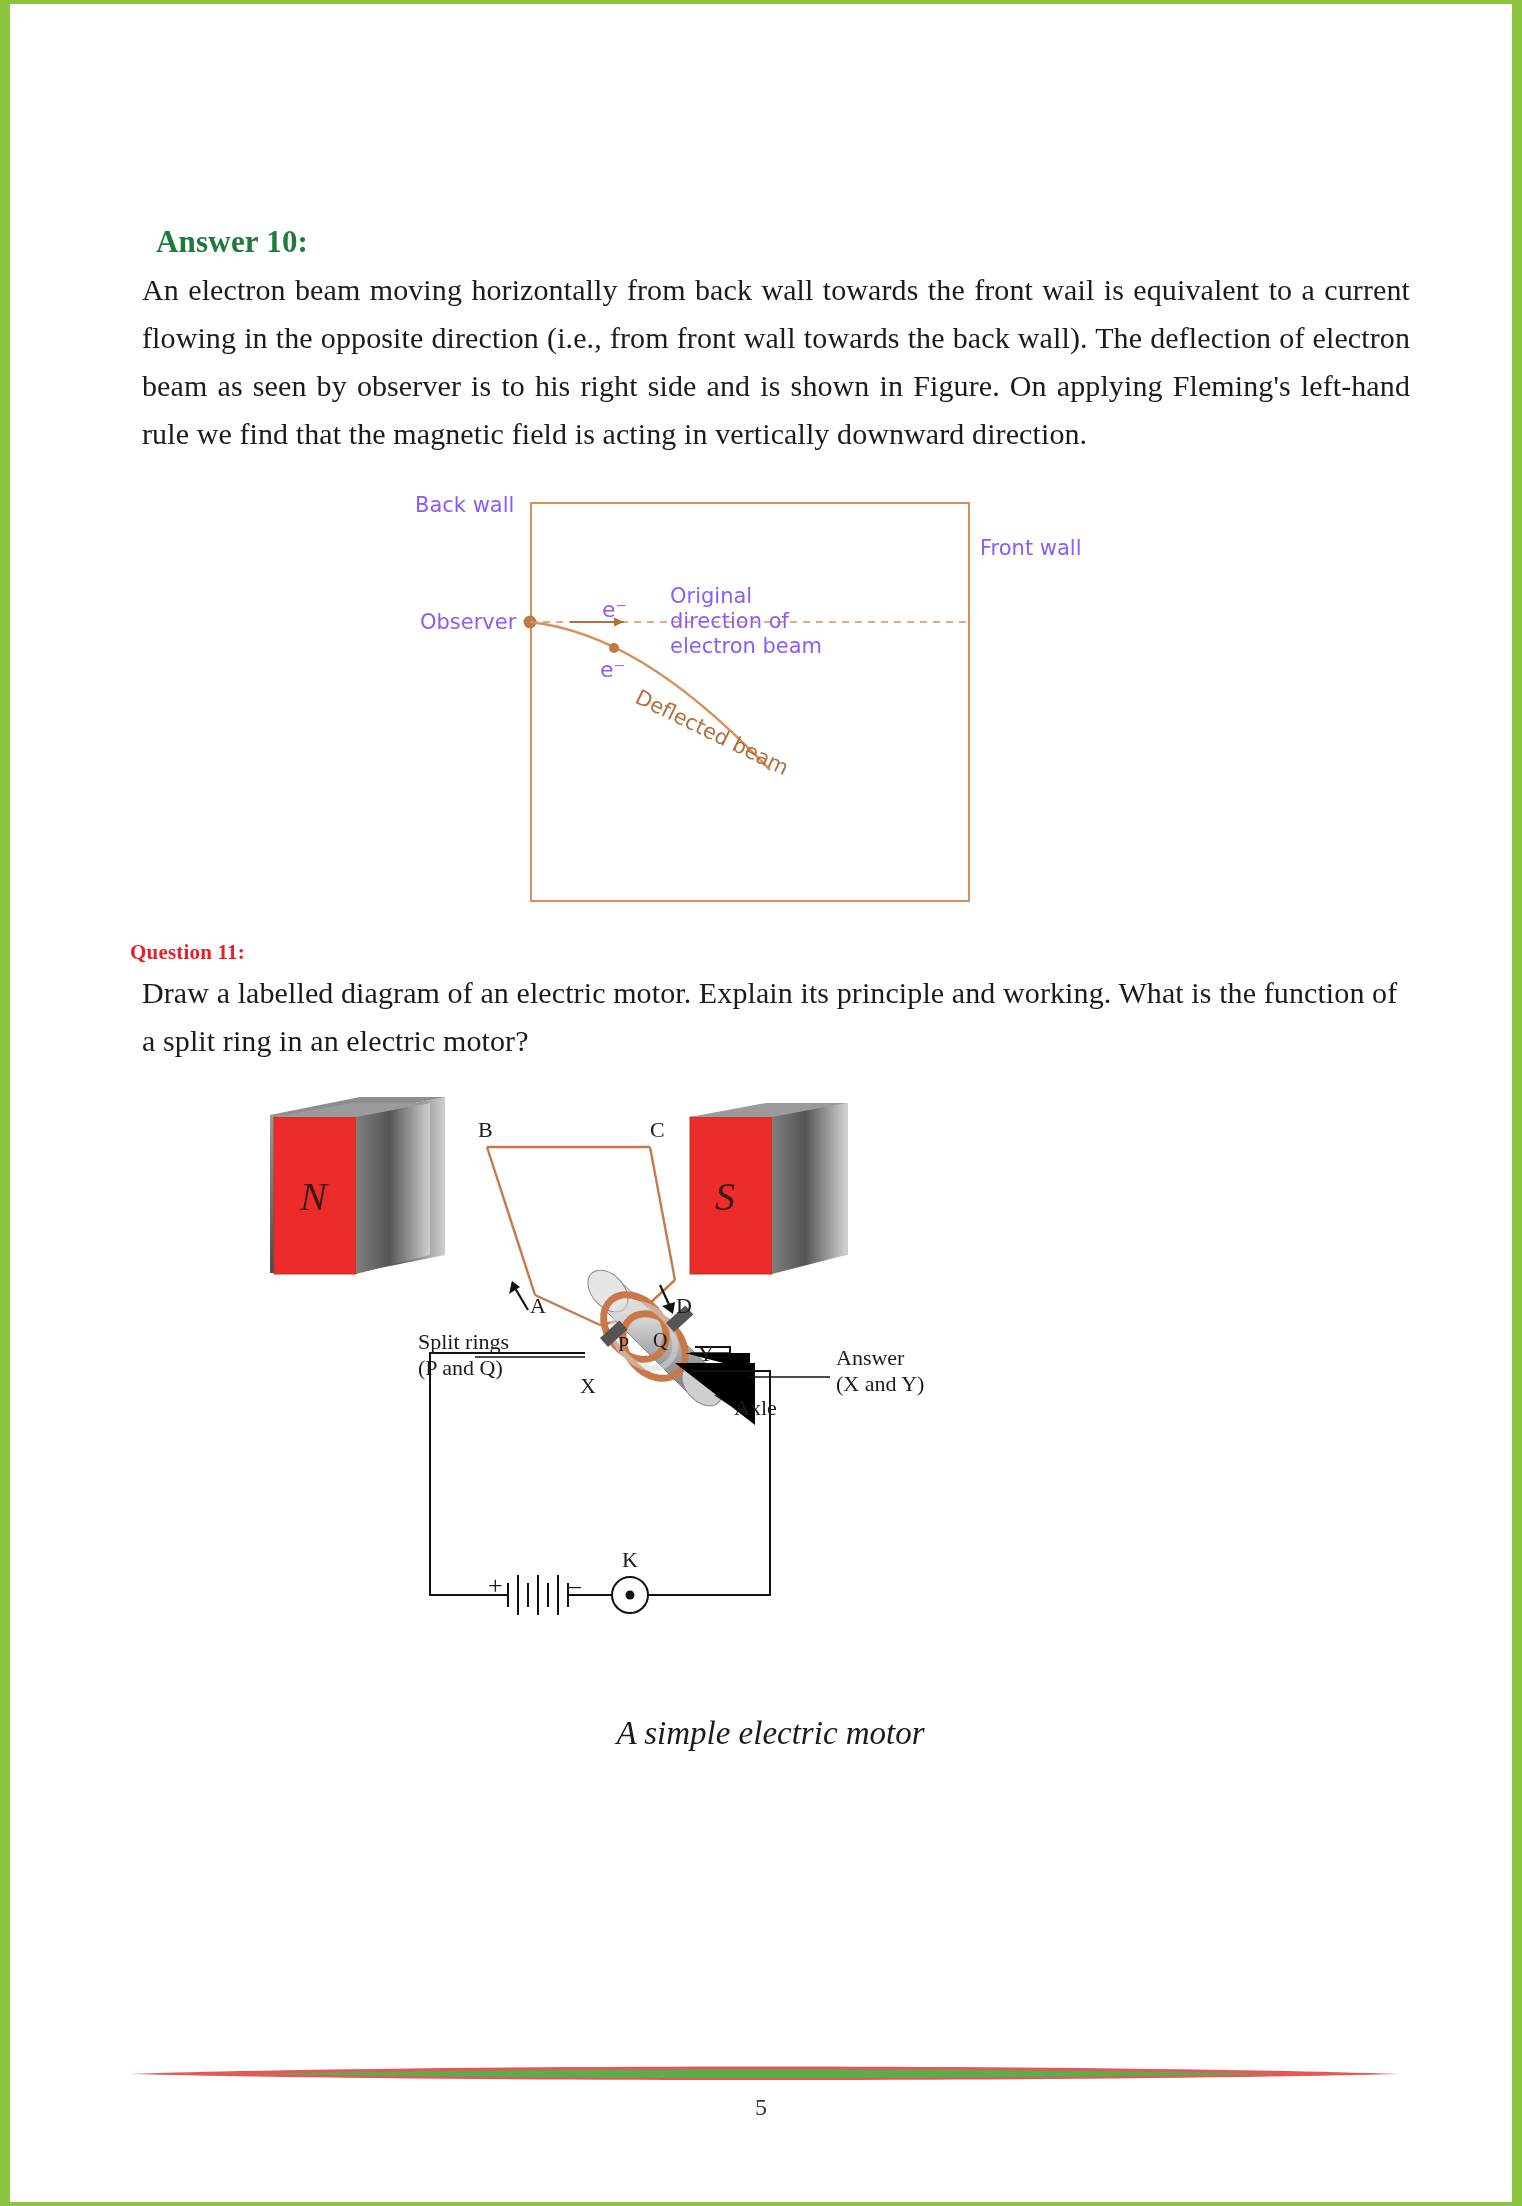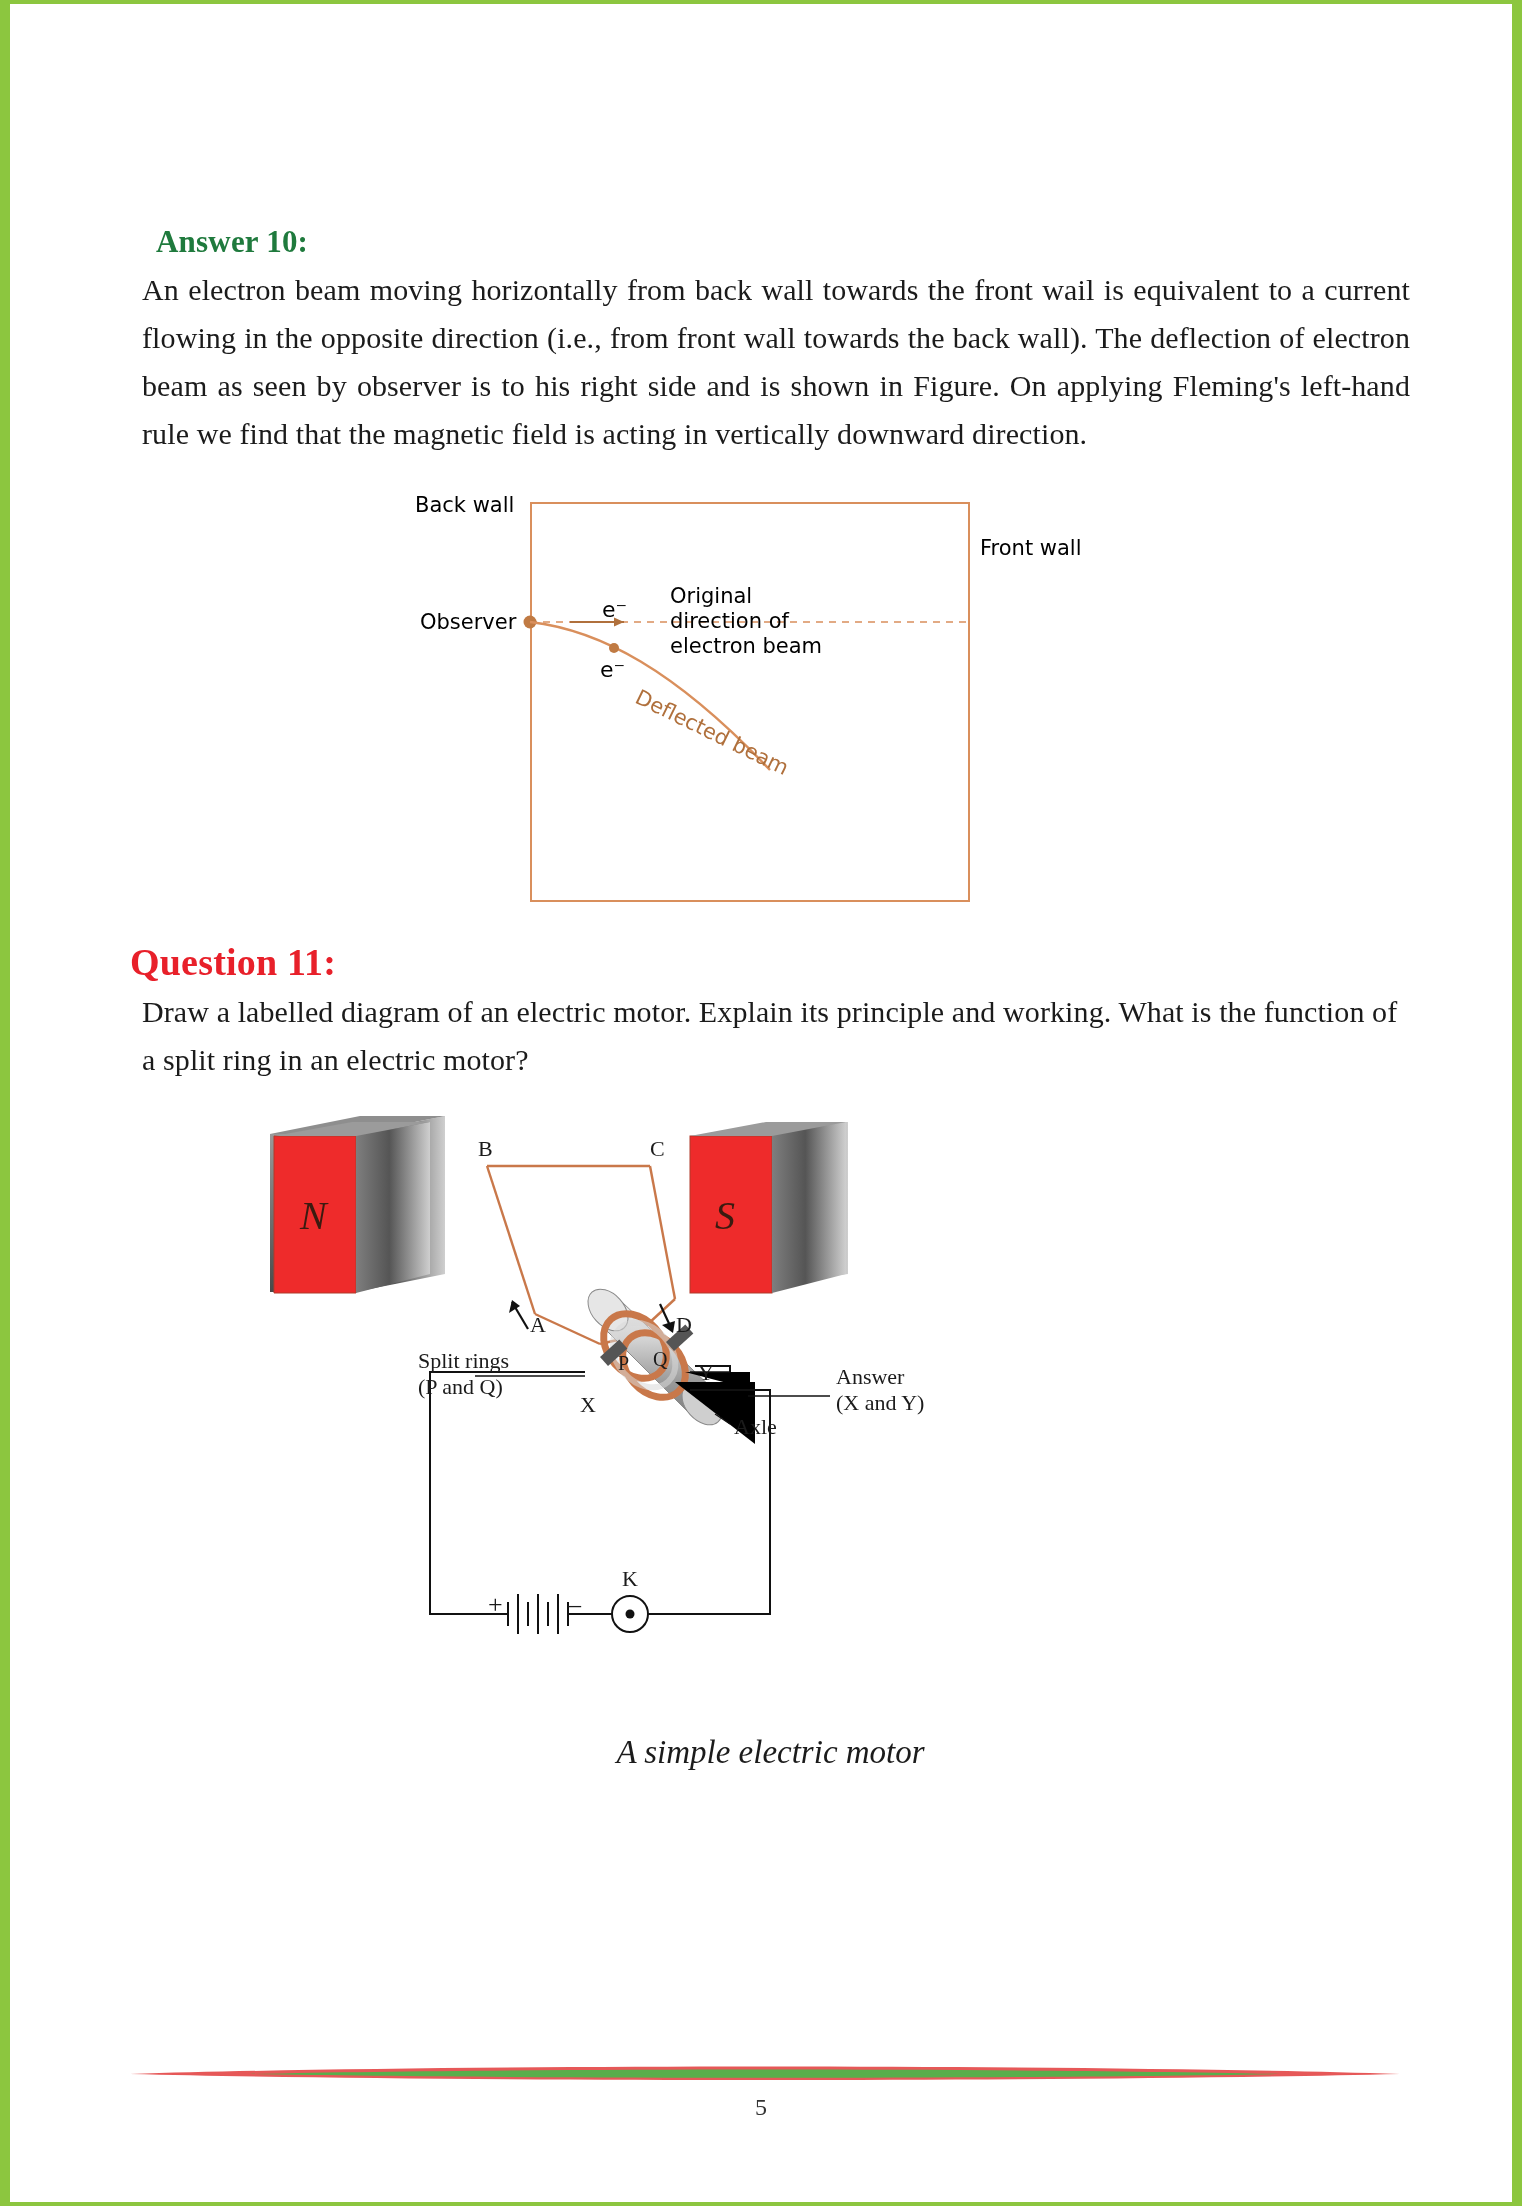--- a/index.html
+++ b/index.html
@@ -31,21 +31,21 @@
     color:#1f7a3d;
     font-weight:bold;
     font-size:31px;
     margin-left:26px;
     margin-bottom:6px;
     letter-spacing:.2px;
   }
   .q-head{
     color:#e8202a;
     font-weight:bold;
-    font-size:38px;
+    font-size:21px;
     margin-bottom:4px;
     letter-spacing:.2px;
   }
   .para{
     font-size:30px;
     line-height:48px;
     text-align:justify;
     color:#1b1b1b;
     letter-spacing:.1px;
     margin-left:12px;
@@ -61,21 +61,21 @@
   .fig1 .box{
     position:absolute;
     left:400px;top:22px;width:440px;height:400px;
     border:2px solid #d98f5c;
     box-sizing:border-box;
   }
   .fig1 .lbl{
     position:absolute;
     font-family:"DejaVu Sans", sans-serif;
     font-size:21px;
-    color:#000000;
+    color:#8b5cf6;
     line-height:25px;
     white-space:pre-line;
   }
   .fig1 .lbl.back{left:285px;top:13px;}
   .fig1 .lbl.front{left:850px;top:56px;}
   .fig1 .lbl.observer{left:290px;top:130px;}
   .fig1 .lbl.orig{left:540px;top:104px;}
   .fig1 .e1{left:472px;top:117px;font-size:22px;}
   .fig1 .e2{left:470px;top:177px;font-size:22px;}
   .fig1 svg{position:absolute;left:0;top:0;}

